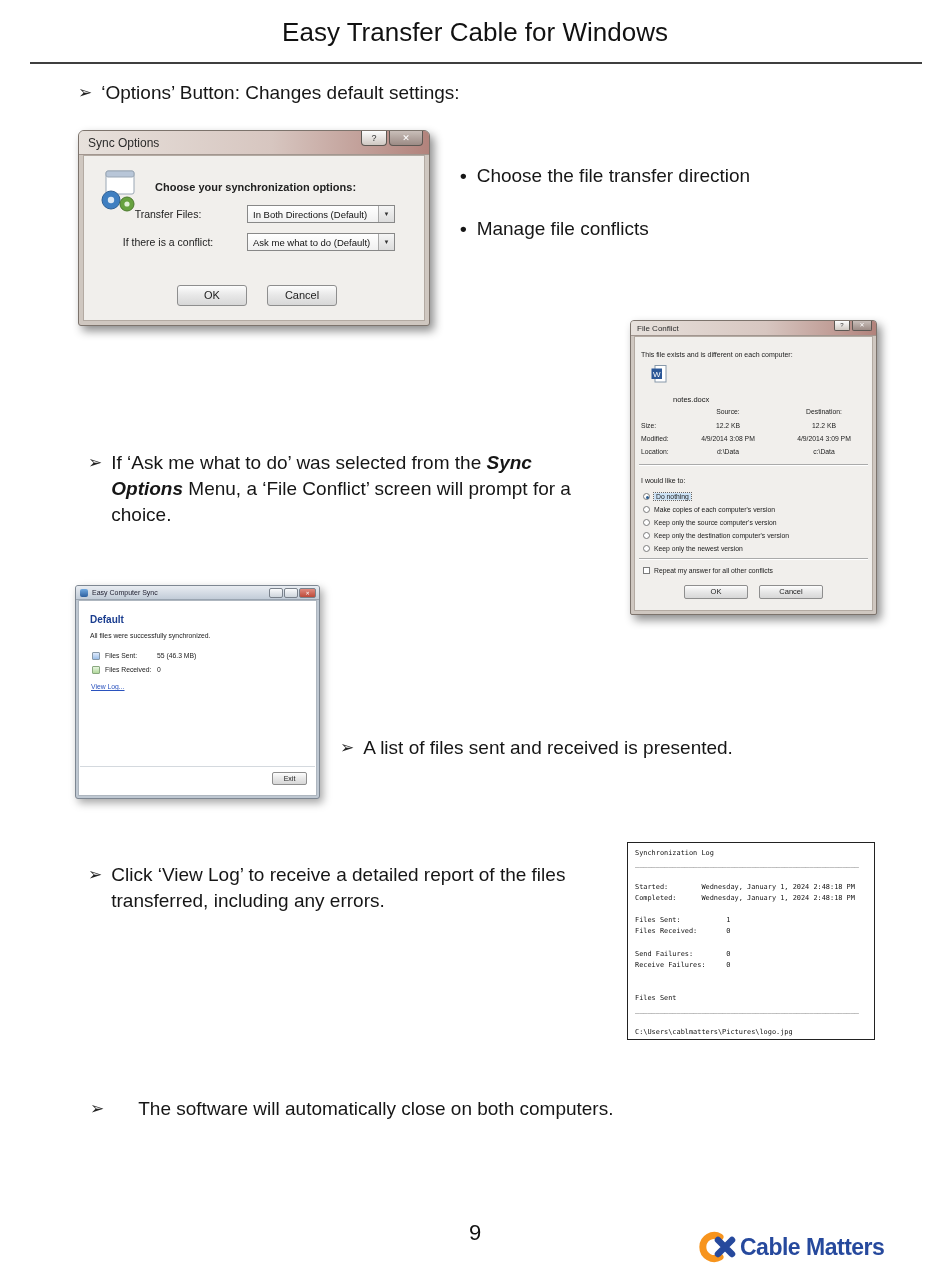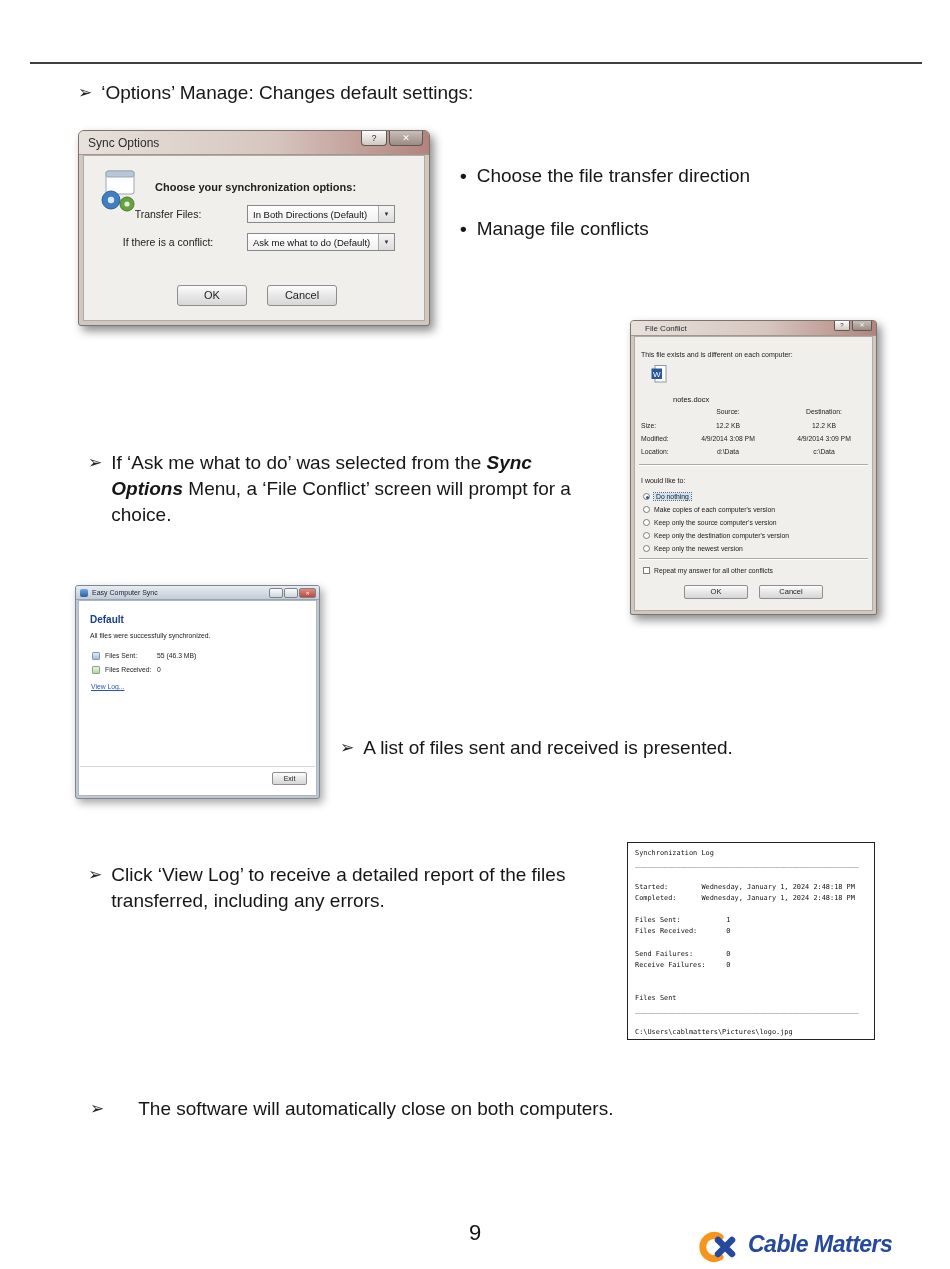--- a/index.html
+++ b/index.html
@@ -57,21 +57,21 @@
     font-size:6px; color:#333; }
   .so-ok { left:98px; top:154px; width:70px; height:21px; font-size:11px; line-height:19px; }
   .so-cancel { left:188px; top:154px; width:70px; height:21px; font-size:11px; line-height:19px; }
 
   
   .side-bullet-1 { left:460px; top:163px; }
   .side-bullet-2 { left:460px; top:216px; }
 
   
   .file-conflict { left:630px; top:320px; width:247px; height:295px; border-radius:4px 4px 2px 2px; }
-  .file-conflict .win-titlebar { height:15px; padding:0 4px 0 14px; border-radius:3px 3px 0 0;align-items:center; }
+  .file-conflict .win-titlebar { height:15px; padding:0 4px 0 6px; border-radius:3px 3px 0 0;align-items:center; }
   .file-conflict .win-title { font-size:8px; color:#2b2b2b; }
   .file-conflict .caps { margin-left:auto; display:flex; align-self:flex-start; }
   .file-conflict .cap-btn { width:16px; height:10px; font-size:6px; line-height:9px; margin-left:2px; border-radius:0 0 2px 2px; }
   .file-conflict .cap-btn.close { width:20px; }
   .fc-body { top:15px; left:3px; right:3px; bottom:3px; }
   .fc-text { font-size:7px; color:#222; }
   .fc-prompt { left:10px; top:30px; }
   .fc-doc-icon { left:20px; top:44px; }
   .fc-filename { left:42px; top:51px; font-size:7.5px;margin-top:23px; }
   .fc-rowlabel { left:10px; width:40px; font-size:6.8px; color:#222; }
@@ -123,33 +123,34 @@
   .viewlog-bullet { left:88px; top:862px; width:525px; }
   .closing-bullet { left:90px; top:1096px; display:flex; gap:34px; }
 
   
   .sync-log { left:627px; top:842px; width:248px; height:198px; background:#ffffff;
     border:1px solid #222; font-family:"DejaVu Sans Mono", monospace; font-size:6.9px;
     line-height:1.62; color:#111; padding:5px 7px; white-space:pre; overflow:hidden; }
 
   
   .page-number { left:0; right:0; top:1220px; text-align:center; font-size:22px; color:#111; }
-  .brand { left:698px; top:1231px; display:flex; align-items:flex-start; gap:8px;font-style:italic; }
+  .brand { left:698px; top:1231px; display:flex; align-items:center; gap:0; }
   .brand-text { font-size:23px; font-weight:bold; color:#26499d; letter-spacing:-0.5px; }
 </style>
 </head>
 <body>
 
 <div class="page">
 
+  <div class="abs page-title">Easy Transfer Cable for Windows</div>
   <div class="abs title-rule"></div>
 
   <div class="abs doc-text hang" style="left:78px; top:80px;">
     <span class="arrow-glyph">➢</span>
-    <span>‘Options’ Manage: Changes default settings:</span>
+    <span>‘Options’ Button: Changes default settings:</span>
   </div>
 
   <div class="win-dialog sync-options">
     <div class="win-titlebar">
       <span class="win-title">Sync Options</span>
       <span class="caps">
         <span class="cap-btn">?</span>
         <span class="cap-btn close">✕</span>
       </span>
     </div>

